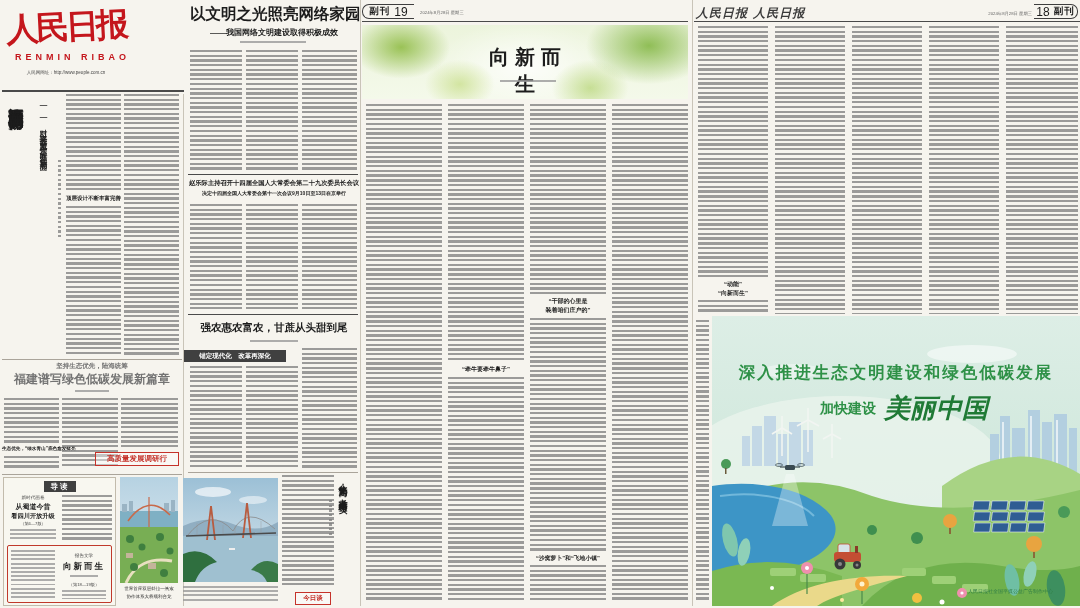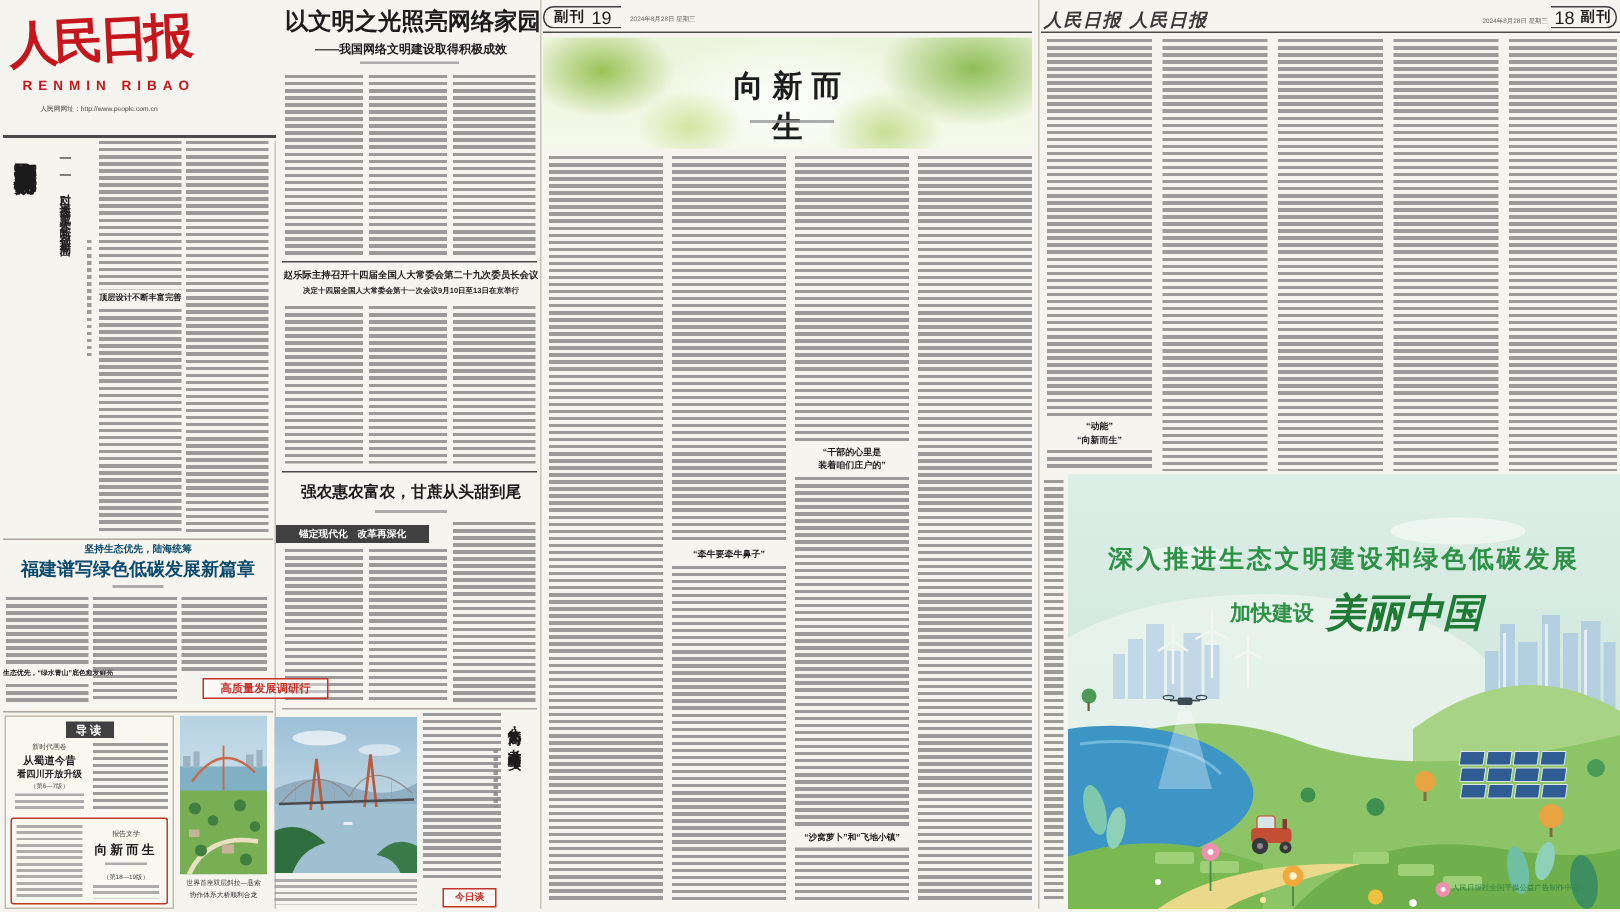--- a/index.html
+++ b/index.html
@@ -4,21 +4,21 @@
 <style>
   html,body{margin:0;padding:0;background:#e9e7e0;}
   #page{position:relative;width:1080px;height:608px;background:#f6f4ee;overflow:hidden;
         font-family:"Liberation Sans",sans-serif;color:#1c1c1c;}
   .abs{position:absolute;}
   
   .tx{background:repeating-linear-gradient(to bottom,#7d7d7d 0,#7d7d7d 2.3px,rgba(0,0,0,0) 2.3px,rgba(0,0,0,0) 4.7px);opacity:.75;}
   .txl{background:repeating-linear-gradient(to bottom,#9a9a9a 0,#9a9a9a 1.9px,rgba(0,0,0,0) 1.9px,rgba(0,0,0,0) 4.2px);opacity:.8;}
   .c{text-align:center;}
   .b{font-weight:bold;}
-  .red{color:#0c4a6e;}
+  .red{color:#737373;}
   .vert{writing-mode:vertical-rl;text-orientation:upright;}
   .hl{background:#4a4a4a;height:1px;}
   .hll{background:#aaa49a;height:1px;}
   .vl{background:#c9c4b8;width:1px;}
   .badge-f{background:#404040;color:#fff;font-weight:bold;display:flex;align-items:center;justify-content:center;}
   .badge-o{border:1px solid #c5322a;color:#c5322a;font-weight:bold;display:flex;align-items:center;justify-content:center;background:rgba(255,255,255,.4);}
   .m-cn{font-family:"DejaVu Serif","Liberation Serif",serif;font-weight:bold;color:#c4161c;
         font-size:33px;letter-spacing:-3px;transform:rotate(-3deg);line-height:1.5;text-align:center;}
   .m-py{color:#c4161c;font-weight:bold;font-size:9px;letter-spacing:4px;text-align:right;}
   .m-url{color:#444;font-size:4.5px;text-align:center;}
@@ -101,21 +101,21 @@
   <div class="abs hll" style="left:2px;top:359px;width:180px;"></div>
 
   <div class="abs c b red" style="left:2px;top:362px;width:180px;font-size:6.5px;">坚持生态优先，陆海统筹</div>
   <div class="abs c b red" style="left:2px;top:371px;width:180px;font-size:12px;white-space:nowrap;">福建谱写绿色低碳发展新篇章</div>
   <div class="abs txl" style="left:75px;top:390px;width:34px;height:4px;"></div>
   <div class="abs tx" style="left:4px;top:398px;width:55px;height:46px;"></div>
   <div class="abs c b" style="left:2px;top:446px;width:60px;font-size:4.6px;white-space:nowrap;">生态优先，“绿水青山”底色愈发鲜亮</div>
   <div class="abs tx" style="left:4px;top:456px;width:55px;height:12px;"></div>
   <div class="abs tx" style="left:62px;top:398px;width:56px;height:70px;"></div>
   <div class="abs tx" style="left:121px;top:398px;width:57px;height:50px;"></div>
-  <div class="abs badge-o" style="left:95px;top:452px;width:82px;height:12px;font-size:7.5px;margin-left:40px;">高质量发展调研行</div>
+  <div class="abs badge-o" style="left:95px;top:452px;width:82px;height:12px;font-size:7.5px;">高质量发展调研行</div>
   <div class="abs hll" style="left:2px;top:474px;width:180px;"></div>
 
   <div class="abs daodu-box" style="left:3px;top:477px;width:113px;height:129px;"></div>
   <div class="abs badge-f" style="left:44px;top:481px;width:32px;height:11px;font-size:7.5px;letter-spacing:2px;">导读</div>
   <div class="abs c kick" style="left:8px;top:495px;width:50px;">新时代画卷</div>
   <div class="abs c b" style="left:8px;top:502px;width:50px;font-size:7px;">从蜀道今昔</div>
   <div class="abs c b" style="left:8px;top:512px;width:50px;font-size:6.2px;">看四川开放升级</div>
   <div class="abs c note" style="left:8px;top:521px;width:50px;">（第6—7版）</div>
   <div class="abs txl" style="left:10px;top:529px;width:46px;height:12px;"></div>
   <div class="abs tx" style="left:62px;top:495px;width:50px;height:46px;"></div>

